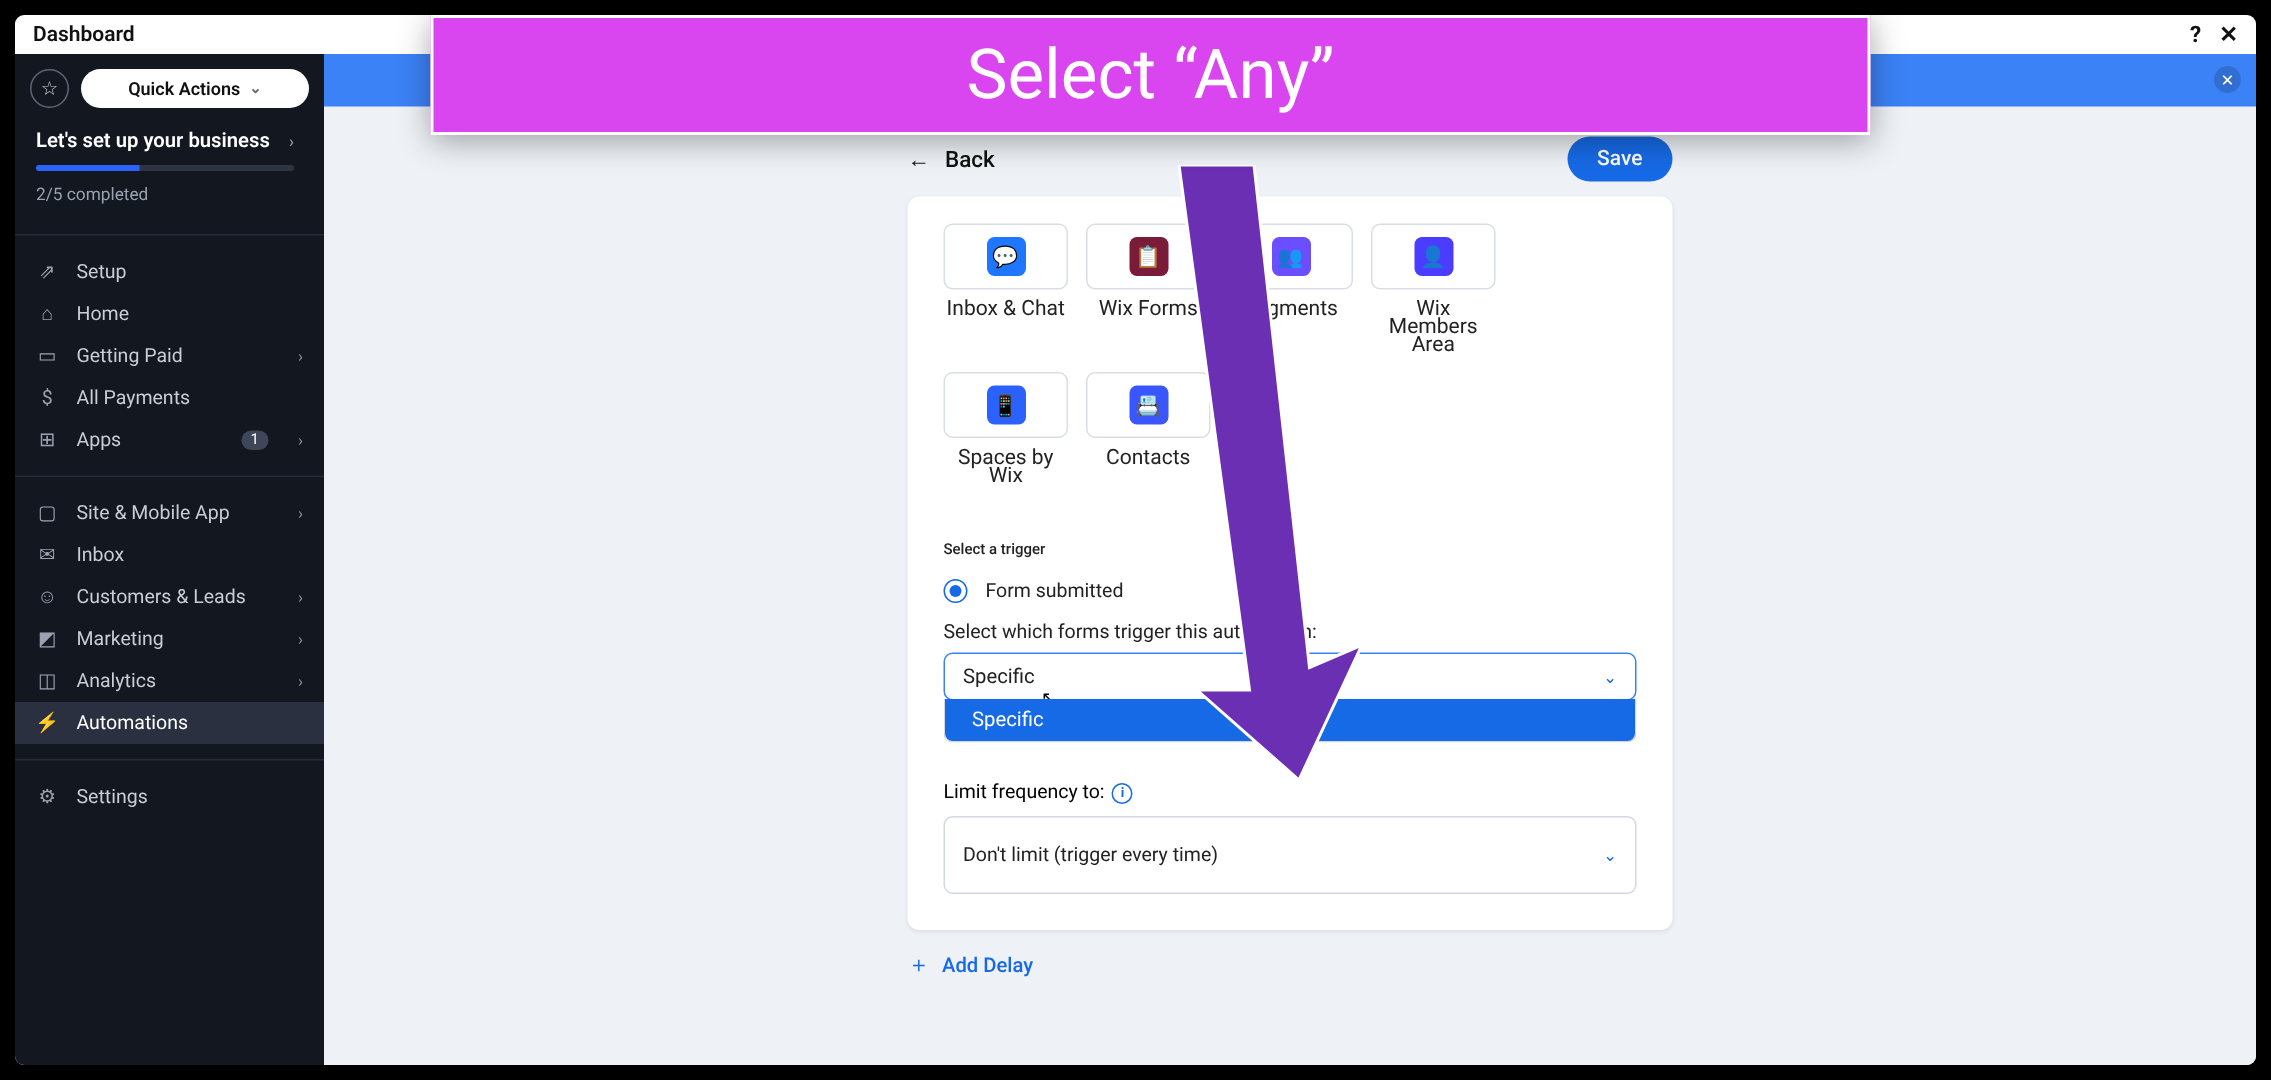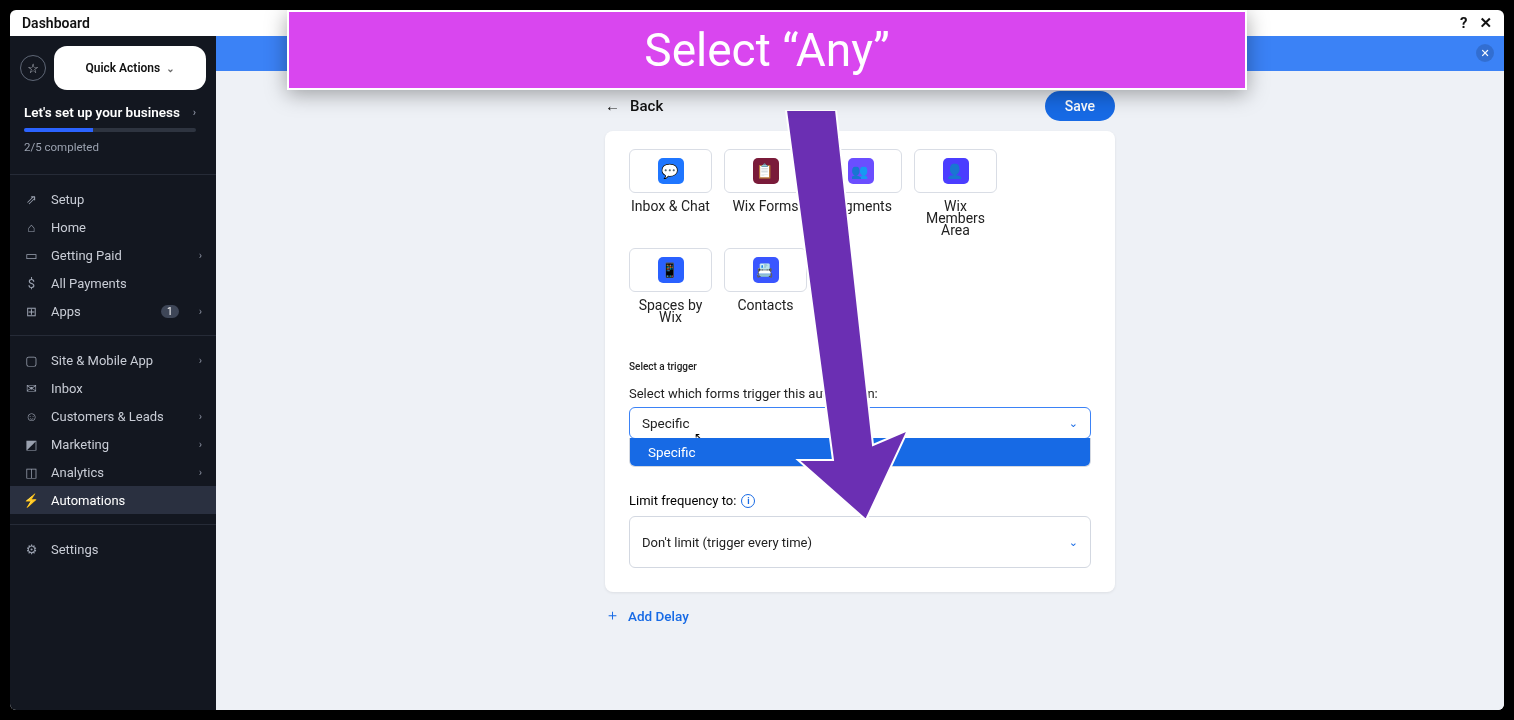--- a/index.html
+++ b/index.html
@@ -6,21 +6,21 @@
   body { background:#000; width:1514px; height:720px; overflow:hidden; position:relative;}
   .app-frame { position:absolute; top:10px; left:10px; width:1494px; height:700px; background:#fff; border-radius:6px; overflow:hidden; }
   
   .title-bar { height:26px; padding:5px 12px; display:flex; align-items:center; justify-content:space-between; font-size:14px; font-weight:600; color:#111;}
   .title-bar .right { display:flex; gap:12px; align-items:center;}
   .title-bar .right span { font-size:15px; font-weight:700; cursor:pointer;}
   
   .sidebar { position:absolute; top:26px; left:0; width:206px; bottom:0; background:#131720; color:#c9cdd6; font-size:13px;}
   .sidebar-top { padding:10px 10px 0 10px; display:flex; gap:8px; align-items:center;}
   .star-badge{ width:26px; height:26px; border-radius:50%; border:1.5px solid #5e6675; display:flex;align-items:center;justify-content:center;color:#c9cdd6;font-size:13px;}
-  .quick-actions{ flex:1; background:#fff; color:#111; height:44px; border-radius:13px; display:flex; align-items:center; justify-content:center; gap:6px; font-size:12px; font-weight:600; cursor:pointer;}
+  .quick-actions{ flex:1; background:#fff; color:#111; height:26px; border-radius:13px; display:flex; align-items:center; justify-content:center; gap:6px; font-size:12px; font-weight:600; cursor:pointer;}
   .qa-caret{font-size:10px; color:#666;}
   .setup-biz{ padding:14px 20px 10px 14px;}
   .setup-biz .row{display:flex;justify-content:space-between;align-items:center; font-size:13.5px; font-weight:600; color:#fff;}
   .setup-biz .bar{height:4px; background:#2e3440; border-radius:2px; margin-top:8px; overflow:hidden;}
   .setup-biz .bar .fill{height:100%; width:40%; background:#2b63ff;}
   .setup-biz .completed{ margin-top:8px; font-size:11.5px; color:#9aa1af;}
   .side-divider{height:1px; background:#262b37; margin:10px 0;}
   .nav-item{ height:28px; display:flex; align-items:center; padding:0 14px; gap:12px; cursor:pointer; color:#c9cdd6; position:relative;}
   .nav-item .label{flex:1; font-size:13px;}
   .nav-item.active{ background:#2a3040; color:#fff;}
@@ -206,20 +206,26 @@
           <div class="tile">
             <div class="box">
                 <div class="ic" style="background:#3a56ff;">📇</div>
               </div>
             <div class="tl">Contacts</div>
           </div>
         </div>
 
         <div class="section-title">Select a trigger</div>
 
+        <div class="radio-row">
+          <span class="radiobox">
+              <span class="dot"></span>
+            </span>
+          <span class="txt">Form submitted</span>
+        </div>
 
         <div class="sub-label">Select which forms trigger this automation:</div>
         <div class="select-box">
           <span>Specific</span>
           <span class="cursor-ptr">↖</span>
           <span class="select-caret">⌄</span>
         </div>
         <div class="dropdown">
           <div class="dd-item selected">Specific</div>
         </div>

